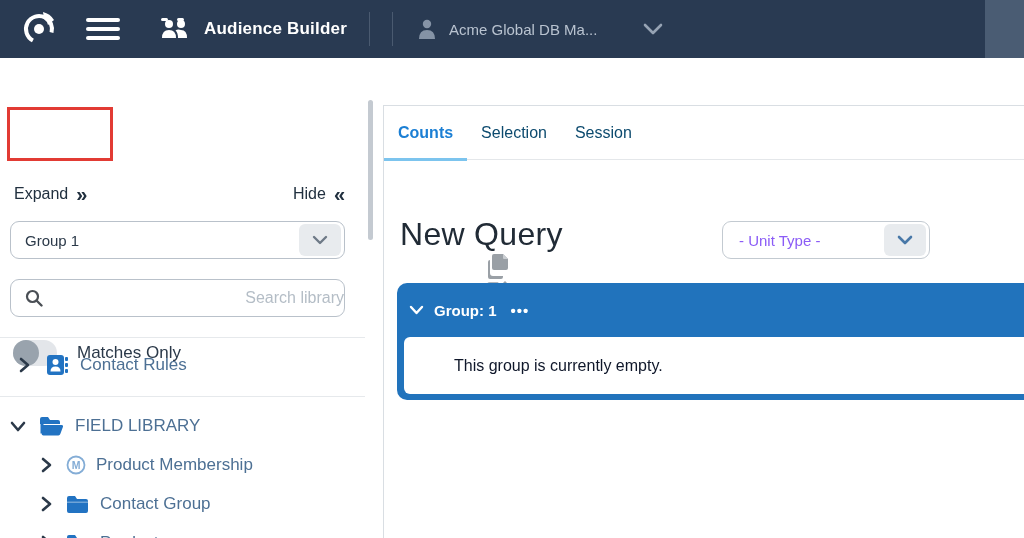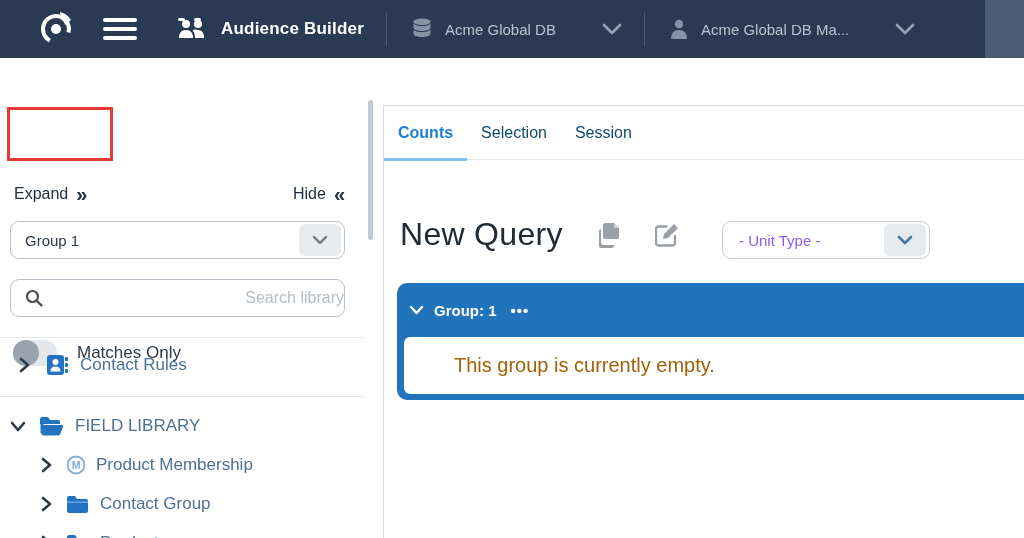--- a/index.html
+++ b/index.html
@@ -1,21 +1,21 @@
 <!DOCTYPE html>
 <html><head>
 <meta charset="utf-8">
 <style>
   * { margin:0; padding:0; box-sizing:border-box; }
   html,body { width:1024px; height:538px; overflow:hidden; background:#fff;
     font-family:"Liberation Sans", sans-serif; }
 
   
   .navbar { position:absolute; left:0; top:0; width:1024px; height:58px;
-    background:#293a52; display:flex; align-items:center;padding-left:17px; }
+    background:#293a52; display:flex; align-items:center; }
   .nav-logo { margin-left:16px; width:46px; height:46px; display:flex;
     align-items:center; justify-content:center; cursor:pointer; }
   .nav-burger { margin-left:24px; width:34px; display:flex; flex-direction:column;
     gap:5px; cursor:pointer; }
   .nav-burger span { display:block; height:4px; border-radius:2px; background:#fff; }
   .nav-app { margin-left:40px; display:flex; align-items:center; gap:14px; }
   .nav-app-title { color:#fff; font-size:17px; font-weight:bold; letter-spacing:.2px; }
   .nav-divider { width:1px; height:34px; background:#4a5a70; margin:0 0 0 22px; }
   .nav-select { display:flex; align-items:center; margin-left:24px; cursor:pointer; }
   .nav-select .lbl { color:#b9c3d0; font-size:15px; margin-left:12px; white-space:nowrap; }
@@ -73,38 +73,38 @@
   .tabs-row { position:absolute; left:1px; right:0; top:47px; height:55px;
     border-top:1px solid #d9dee3; border-bottom:1px solid #e4e7ea;
     display:flex; align-items:center; }
   .tab { font-size:16px; color:#0c4a6e; padding:0 14px; height:100%;
     display:flex; align-items:center; cursor:pointer; position:relative; }
   .tab.active { color:#1b7fd4; font-weight:bold; }
   .tab.active::after { content:""; position:absolute; left:0; right:0; bottom:-2px;
     height:3px; background:#7cc4ee; }
 
   .query-head { position:absolute; left:17px; top:158px; display:flex;
-    align-items:center; }
+    align-items:center;flex-direction:column; }
   .query-title { font-size:32px; color:#212b36; letter-spacing:.3px; }
   .icon-btn { margin-left:34px; cursor:pointer; display:flex; align-items:center; }
   .unit-select { position:absolute; left:339px; top:163px; width:208px; height:38px;
     border:1px solid #c3cad1; border-radius:9px; display:flex; align-items:center;
     cursor:pointer; background:#fff; }
   .unit-select .val { margin-left:16px; font-size:15px; color:#8b5cf6; flex:1; }
 
   .group-card { position:absolute; left:14px; right:-16px; top:225px; height:117px;
     background:#2173bc; border-radius:10px; }
   .group-header { height:54px; display:flex; align-items:center; padding-left:12px;
     color:#fff; }
   .group-title { font-size:15px; font-weight:bold; margin-left:10px; }
   .group-menu { font-size:15px; font-weight:bold; margin-left:14px; cursor:pointer;
     letter-spacing:1px; }
   .group-body { position:absolute; left:7px; right:7px; top:54px; height:57px;
     background:#fff; border-radius:6px; display:flex; align-items:center; }
-  .group-empty { margin-left:50px; font-size:20px; color:#a16207; }
+  .group-empty { margin-left:50px; font-size:16px; color:#0f172a; }
 </style>
 </head>
 <body>
 
 <div class="navbar">
   <div class="nav-logo">
     <svg width="42" height="42" viewBox="0 0 42 42">
       <circle cx="21" cy="21" r="13" fill="none" stroke="#fff" stroke-width="4" stroke-dasharray="58 24" transform="rotate(118 21 21)"></circle>
       <path d="M25 4 A17.5 17.5 0 0 1 36 12 L30 17 A10 10 0 0 0 26 11 Z" fill="#fff"></path>
       <circle cx="21" cy="21" r="5" fill="#fff"></circle>
@@ -121,31 +121,20 @@
       <circle cx="21" cy="6" r="4" fill="#fff"></circle>
       <path d="M2 20 q0-8 7-8 q7 0 7 8 z" fill="#fff"></path>
       <path d="M15.5 12.6 q2-1.6 5.5-.6 q6 0 6 8 h-9 q0-5-2.5-7.4z" fill="#fff"></path>
       <rect x="1" y="0" width="7" height="3" rx="1.5" fill="#fff"></rect>
       <rect x="17" y="0" width="7" height="3" rx="1.5" fill="#fff"></rect>
     </svg>
     <span class="nav-app-title">Audience Builder</span>
   </div>
   <div class="nav-divider"></div>
 
-  <div class="nav-select">
-    <svg width="22" height="24" viewBox="0 0 22 24">
-      <ellipse cx="11" cy="5" rx="9" ry="3.6" fill="#8593a6"></ellipse>
-      <path d="M2 5 v6 a9 3.6 0 0 0 18 0 v-6 a9 3.6 0 0 1 -18 0z" fill="#8593a6" stroke="#293a52" stroke-width="1"></path>
-      <path d="M2 11 v6 a9 3.6 0 0 0 18 0 v-6 a9 3.6 0 0 1 -18 0z" fill="#8593a6" stroke="#293a52" stroke-width="1"></path>
-    </svg>
-    <span class="lbl">Acme Global DB</span>
-    <svg class="chev" width="20" height="12" viewBox="0 0 20 12">
-      <polyline points="2,2 10,10 18,2" fill="none" stroke="#96a3b4" stroke-width="2.6" stroke-linecap="round" stroke-linejoin="round"></polyline>
-    </svg>
-  </div>
   <div class="nav-divider"></div>
 
   <div class="nav-select">
     <svg width="20" height="22" viewBox="0 0 20 22">
       <circle cx="10" cy="6" r="4.2" fill="#8593a6"></circle>
       <path d="M2 21 q0-9 8-9 q8 0 8 9 z" fill="#8593a6"></path>
     </svg>
     <span class="lbl">Acme Global DB Ma...</span>
     <svg class="chev" width="20" height="12" viewBox="0 0 20 12">
       <polyline points="2,2 10,10 18,2" fill="none" stroke="#96a3b4" stroke-width="2.6" stroke-linecap="round" stroke-linejoin="round"></polyline>

